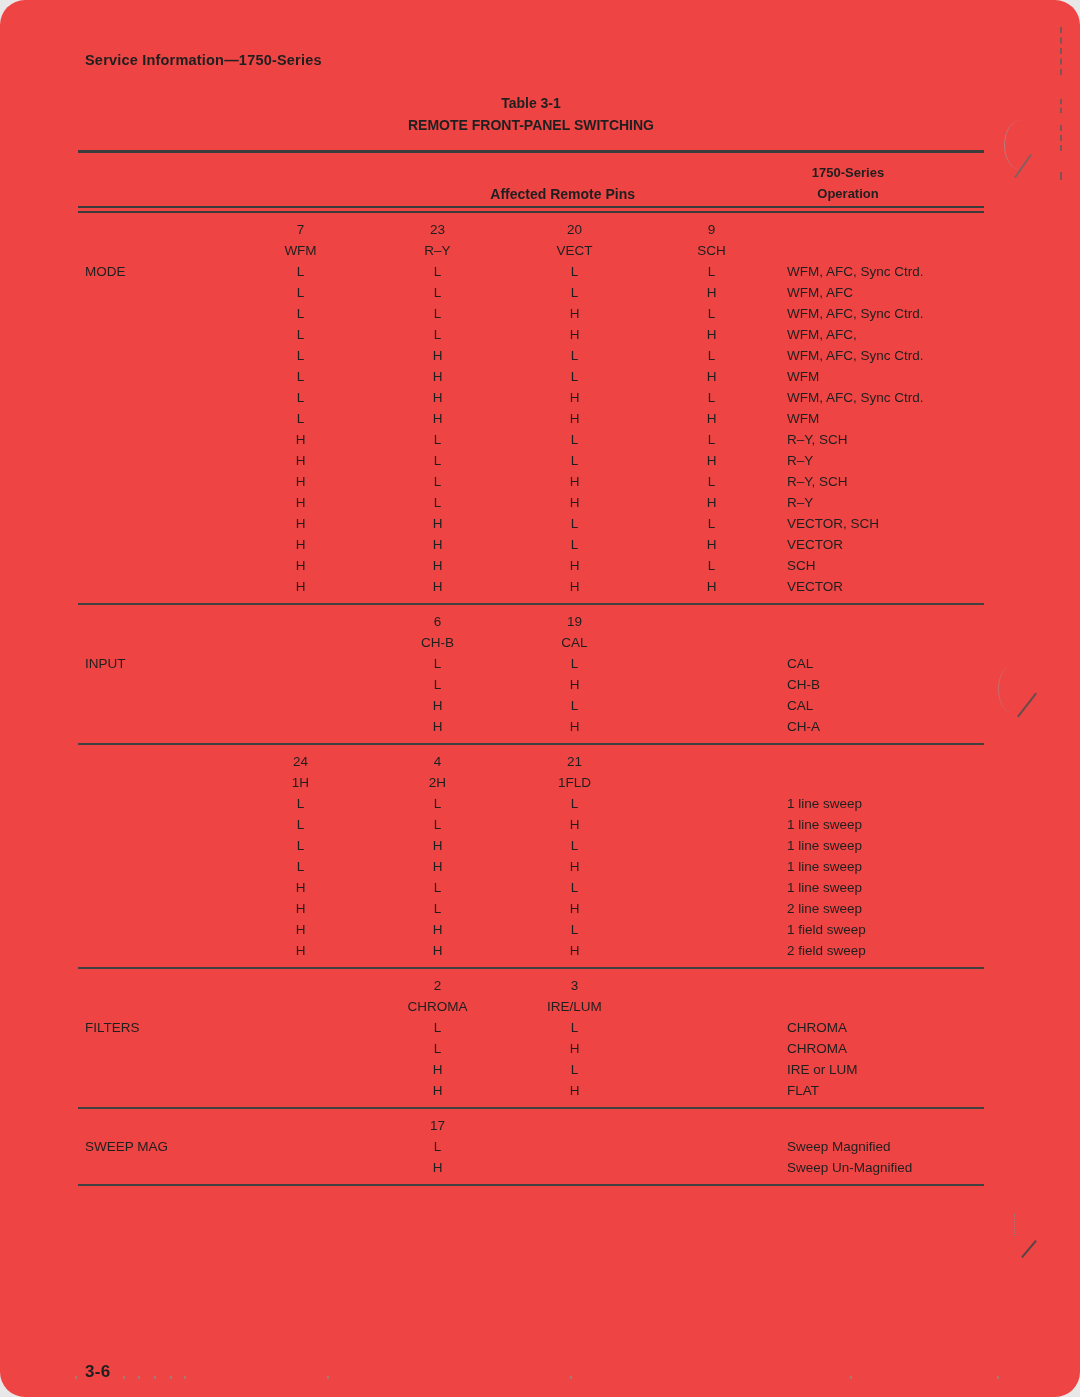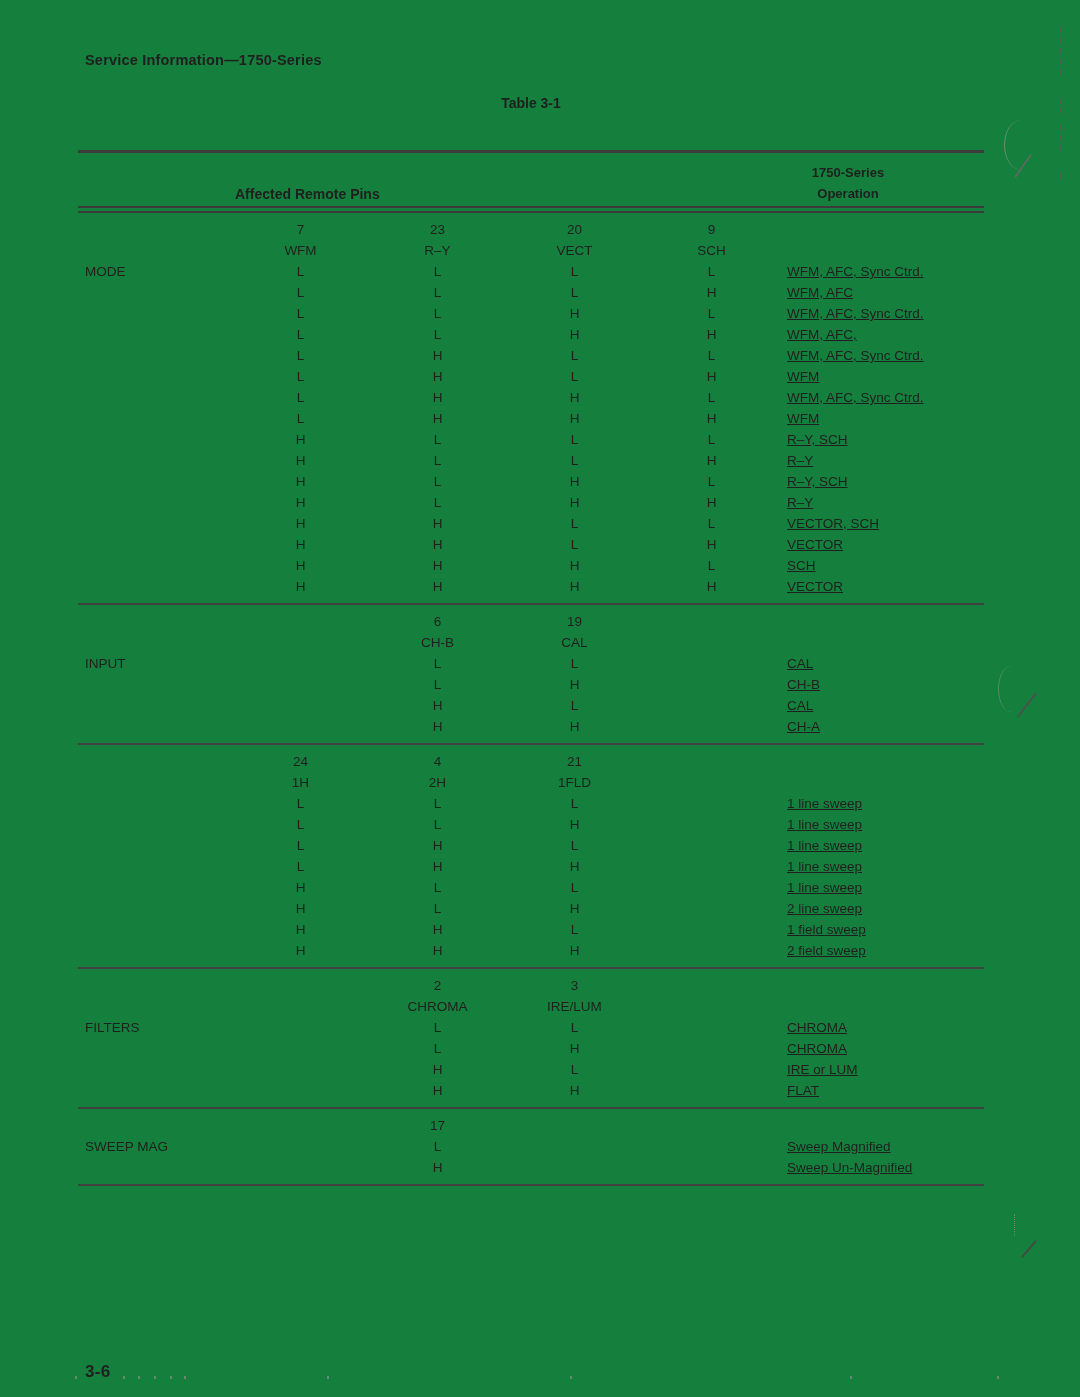--- a/index.html
+++ b/index.html
@@ -1,24 +1,25 @@
 <!DOCTYPE html>
 <html><head>
 <meta charset="utf-8">
 <style>
   * { margin: 0; padding: 0; box-sizing: border-box; }
   html, body { background: #e8e8e8; }
   .page {
     position: relative;
     width: 1080px;
     height: 1397px;
-    background: #15803d;
+    background: #ef4444;
     font-family: "Liberation Sans", sans-serif;
     color: #1f1f1f;
     overflow: hidden;
+    border-radius: 25px;
   }
   .doc-header {
     position: absolute;
     left: 85px; top: 52px;
     font-size: 14.5px;
     font-weight: bold;
     letter-spacing: 0.2px;
   }
   .table-title {
     position: absolute;
@@ -33,21 +34,21 @@
     left: 78px; top: 150px; width: 906px;
     border-top: 3px solid #3c3c3c;
   }
   .thead {
     position: relative;
     height: 53px;
   }
   .affected-header {
     position: absolute;
     left: 157px; bottom: 4px; width: 400px;
-    text-align: left;
+    text-align: right;
     font-weight: bold;
     font-size: 14px;
   }
   .op-header {
     position: absolute;
     left: 670px; top: 9px; width: 200px;
     text-align: center;
     font-weight: bold;
     font-size: 13px;
     line-height: 21px;
@@ -63,21 +64,21 @@
   }
   .row {
     display: flex;
     height: 21px;
     line-height: 21px;
     font-size: 13.5px;
     white-space: nowrap;
   }
   .c-label { width: 154px; padding-left: 7px; }
   .c-pin   { width: 137px; text-align: center; }
-  .c-op    { flex: 1; padding-left: 7px; text-decoration: underline; }
+  .c-op    { flex: 1; padding-left: 7px; }
   .page-number {
     position: absolute;
     left: 85px; top: 1318px;
     font-size: 17px;
     font-weight: bold;
     letter-spacing: 0.3px;
     margin-top: 44px;
   }
   
   .art { position: absolute; pointer-events: none; }
@@ -88,20 +89,21 @@
 </style>
 </head>
 <body>
 
 <div class="page">
 
   <div class="doc-header">Service Information—1750-Series</div>
 
   <div class="table-title">
     <div>Table 3-1</div>
+    <div>REMOTE FRONT-PANEL SWITCHING</div>
   </div>
 
   <div class="table-wrap">
     <div class="thead">
       <div class="affected-header">Affected Remote Pins</div>
       <div class="op-header">
         <div>1750-Series</div>
         <div>Operation</div>
       </div>
     </div>

